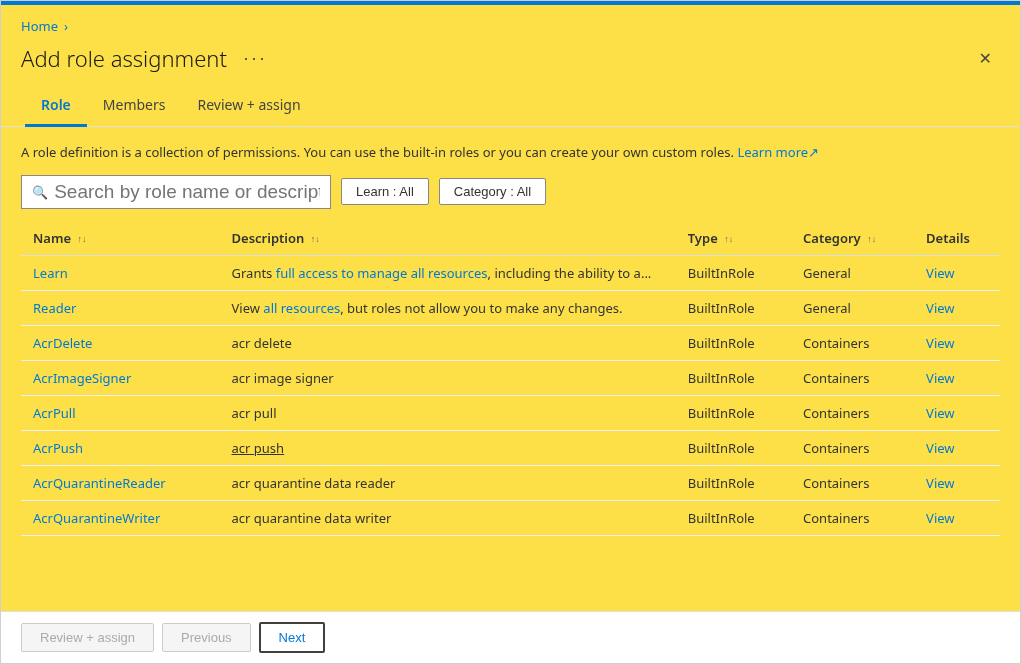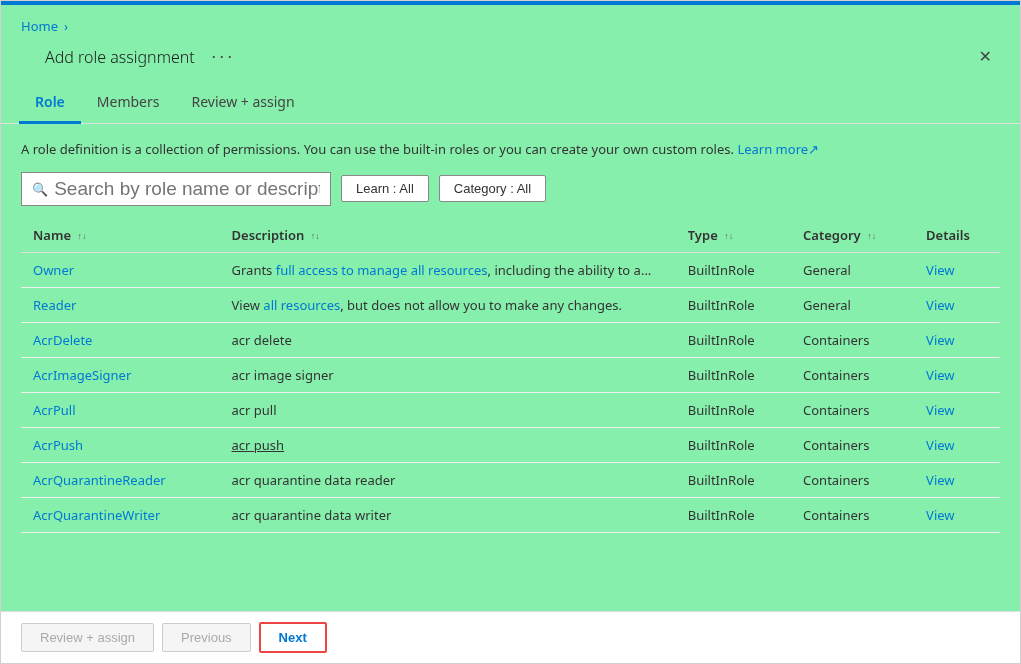--- a/index.html
+++ b/index.html
@@ -8,21 +8,21 @@
       font-size: 14px;
       background: #f3f2f1;
       display: flex;
       justify-content: center;
       align-items: center;
       min-height: 100vh;
     }
     .window {
       width: 1021px;
       height: 664px;
-      background: #86efac;
+      background: #fde047;
       border: 1px solid #d0d0d0;
       display: flex;
       flex-direction: column;
       position: relative;
       overflow: hidden;
     }
     .top-bar {
       background: #0078d4;
       height: 4px;
       flex-shrink: 0;
@@ -37,47 +37,46 @@
       flex-shrink: 0;
     }
     .header-row {
       padding: 4px 20px 12px 20px;
       display: flex;
       align-items: center;
       justify-content: space-between;
       flex-shrink: 0;
     }
     .page-title {
-      font-size: 16px;
+      font-size: 22px;
       font-weight: 300;
       color: #1a1a1a;
       display: flex;
       align-items: center;
       gap: 10px;
-      margin-left: 24px;
     }
     .ellipsis-btn {
       font-size: 18px;
       color: #444;
       cursor: pointer;
       background: none;
       border: none;
       padding: 2px 6px;
       letter-spacing: 2px;
     }
     .close-btn {
       background: none;
       border: none;
       cursor: pointer;
       font-size: 16px;
       color: #444;
       padding: 4px 8px;
     }
     .tabs-row {
-      padding: 0 18px;
+      padding: 0 24px;
       display: flex;
       gap: 0;
       border-bottom: 1px solid #e0e0e0;
       flex-shrink: 0;
     }
     .tab {
       padding: 10px 16px;
       cursor: pointer;
       font-size: 14px;
       color: #444;
@@ -205,23 +204,23 @@
       color: #333;
     }
     .btn-secondary:disabled {
       color: #aaa;
       border-color: #ccc;
       cursor: default;
       background: #f5f5f5;
     }
     .btn-primary {
       background: #fff;
-      border: 2px solid #ef4444;
-      color: #0078d4;
-      font-weight: 700;
+      border: 2px solid #404040;
+      color: #0078d4;
+      font-weight: 400;
     }
     .content::-webkit-scrollbar { width: 8px; }
     .content::-webkit-scrollbar-track { background: #f0f0f0; }
     .content::-webkit-scrollbar-thumb { background: #c0c0c0; border-radius: 4px; }
   </style>
 </head>
 <body>
 
 <div class="window">
   <div class="top-bar"></div>
@@ -287,29 +286,29 @@
               <span>Category</span>
               <span class="sort-arrows">↑↓</span>
             </th>
             <th>
               <span>Details</span>
             </th>
           </tr>
         </thead>
         <tbody id="table-body">
         <tr>
-              <td><span style="color: rgb(0, 120, 212);">Owner</span></td>
+              <td><span style="color: rgb(0, 120, 212);">Learn</span></td>
               <td style="max-width: 360px; overflow: hidden; text-overflow: ellipsis; white-space: nowrap;"><span>Grants </span><span style="color: rgb(0, 120, 212);">full access to manage all resources</span><span>, including the ability to a...</span></td>
               <td>BuiltInRole</td>
               <td>General</td>
               <td><a href="#" class="view-link">View</a></td>
             </tr>
             <tr>
               <td><span style="color: rgb(0, 120, 212);">Reader</span></td>
-              <td style="max-width: 360px; overflow: hidden; text-overflow: ellipsis; white-space: nowrap;"><span>View </span><span style="color: rgb(0, 120, 212);">all resources</span><span>, but does not allow you to make any changes.</span></td>
+              <td style="max-width: 360px; overflow: hidden; text-overflow: ellipsis; white-space: nowrap;"><span>View </span><span style="color: rgb(0, 120, 212);">all resources</span><span>, but roles not allow you to make any changes.</span></td>
               <td>BuiltInRole</td>
               <td>General</td>
               <td><a href="#" class="view-link">View</a></td>
             </tr>
             <tr>
               <td><span style="color: rgb(0, 120, 212);">AcrDelete</span></td>
               <td style="max-width: 360px; overflow: hidden; text-overflow: ellipsis; white-space: nowrap;">acr delete</td>
               <td>BuiltInRole</td>
               <td>Containers</td>
               <td><a href="#" class="view-link">View</a></td>

